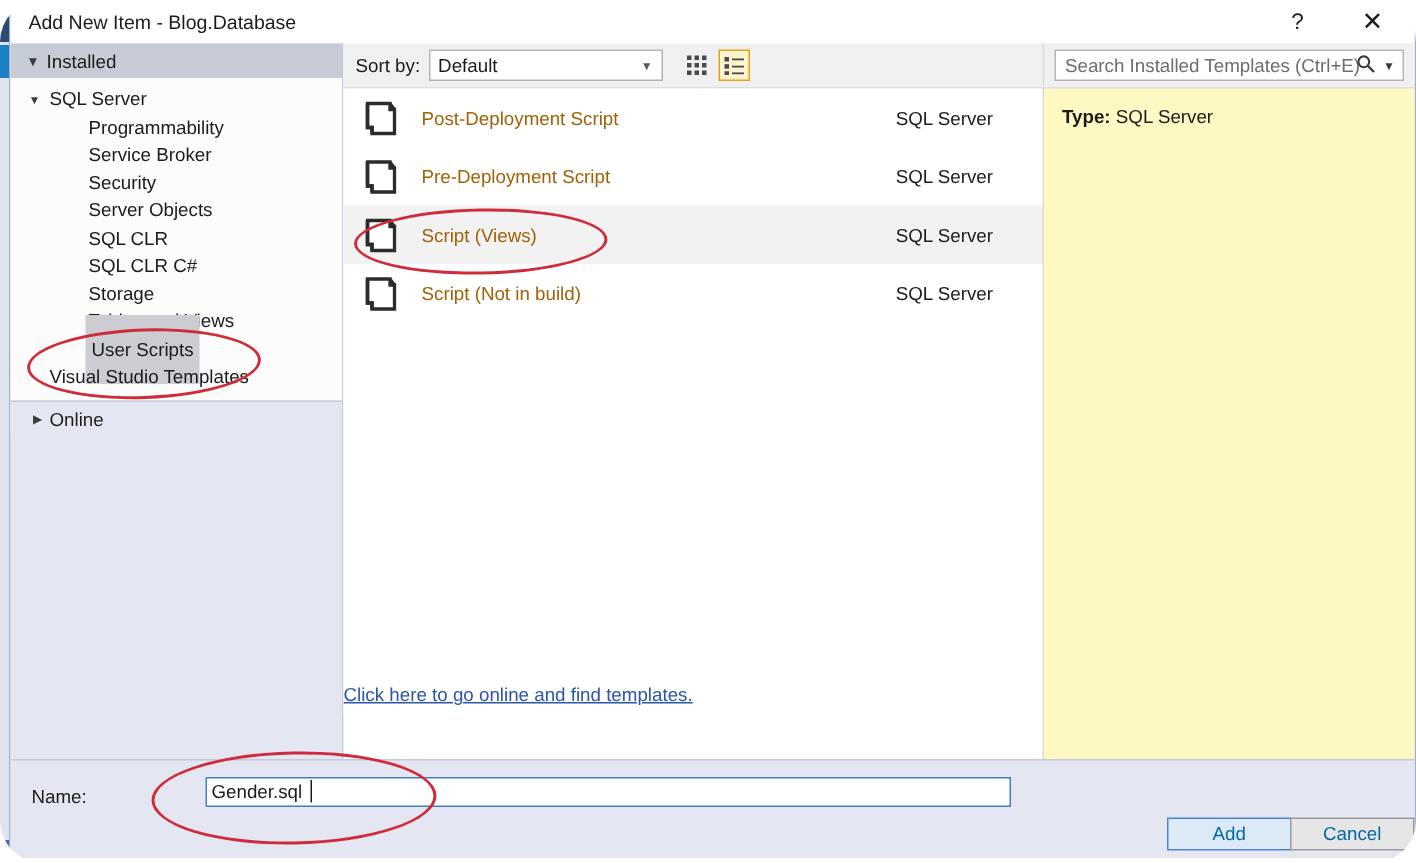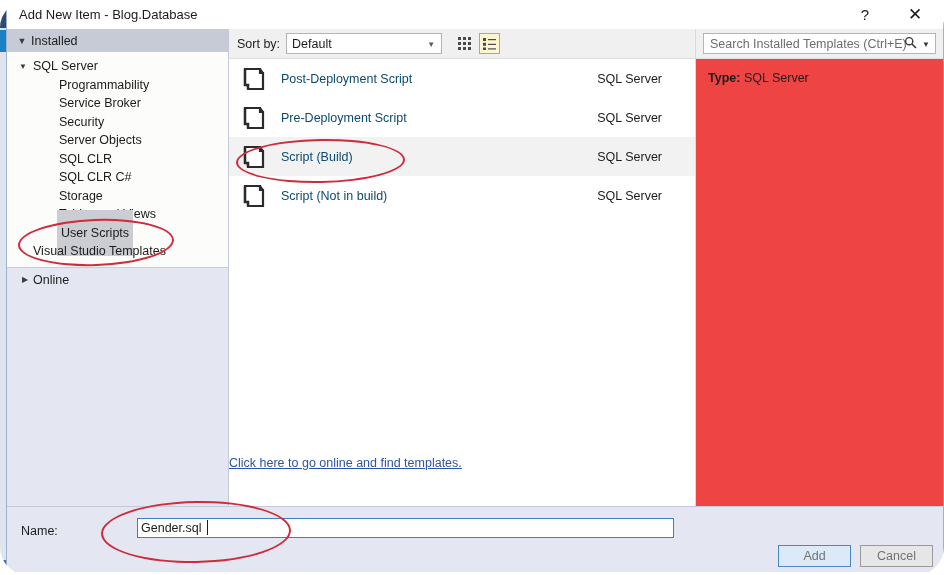--- a/index.html
+++ b/index.html
@@ -259,21 +259,21 @@
   .tpl-row.selected { background: #f2f2f2; }
   .tpl-icon {
     width: 34px;
     margin-left: 8px;
     display: flex;
     align-items: center;
     justify-content: center;
   }
   .tpl-name {
     font-size: 12.5px;
-    color: #0c4a6e;
+    color: #a16207;
     margin-left: 10px;
   }
   .tpl-origin {
     position: absolute;
     right: 33px;
     font-size: 12.5px;
     color: #1b1b1b;
   }
   .tpl-link-row {
     position: absolute;
@@ -287,21 +287,21 @@
     text-decoration: underline;
     cursor: pointer;
   }
 
   
   .right-pane {
     position: absolute;
     left: 688px; top: 0;
     right: 0;
     height: 477px;
-    background: #ef4444;
+    background: #fef9c3;
     border-left: 1px solid #dadada;
     box-sizing: border-box;
   }
   .search-wrap {
     height: 30px;
     background: #f0f0f0;
     display: flex;
     align-items: center;
     padding: 0 7px;
     box-sizing: border-box;
@@ -391,24 +391,24 @@
     position: absolute;
     left: 200px;
     top: 13px;
     width: 1px;
     height: 15px;
     background: #1b1b1b;
   }
   .btn {
     position: absolute;
     top: 38px;
-    width: 73px;
+    width: 83px;
     height: 22px;
     font-size: 12.5px;
-    color: #737373;
+    color: #0369a1;
     background: #e6e6e6;
     border: 1px solid #9a9a9a;
     display: flex;
     align-items: center;
     justify-content: center;
     box-sizing: border-box;
     cursor: pointer;
   }
   .btn.add {
     left: 771px;
@@ -588,21 +588,21 @@
           </div>
 
           <div class="tpl-row selected">
             <span class="tpl-icon">
               <svg width="24" height="26" viewBox="0 0 24 26">
                 <path d="M3 3 L18 3 L18 7 L21 7 L21 23 L6 23 L6 19 L3 19 Z" fill="#ffffff" stroke="#2b2b2b" stroke-width="2.2" stroke-linejoin="miter"></path>
                 <path d="M3 3 L3 19 L6 19 L6 23" fill="none" stroke="#2b2b2b" stroke-width="2.4"></path>
                 <path d="M18 3 L21 7" fill="none" stroke="#2b2b2b" stroke-width="2"></path>
               </svg>
             </span>
-            <span class="tpl-name">Script (Build)</span>
+            <span class="tpl-name">Script (Views)</span>
             <span class="tpl-origin">SQL Server</span>
           </div>
 
           <div class="tpl-row">
             <span class="tpl-icon">
               <svg width="24" height="26" viewBox="0 0 24 26">
                 <path d="M3 3 L18 3 L18 7 L21 7 L21 23 L6 23 L6 19 L3 19 Z" fill="#ffffff" stroke="#2b2b2b" stroke-width="2.2" stroke-linejoin="miter"></path>
                 <path d="M3 3 L3 19 L6 19 L6 23" fill="none" stroke="#2b2b2b" stroke-width="2.4"></path>
                 <path d="M18 3 L21 7" fill="none" stroke="#2b2b2b" stroke-width="2"></path>
               </svg>

